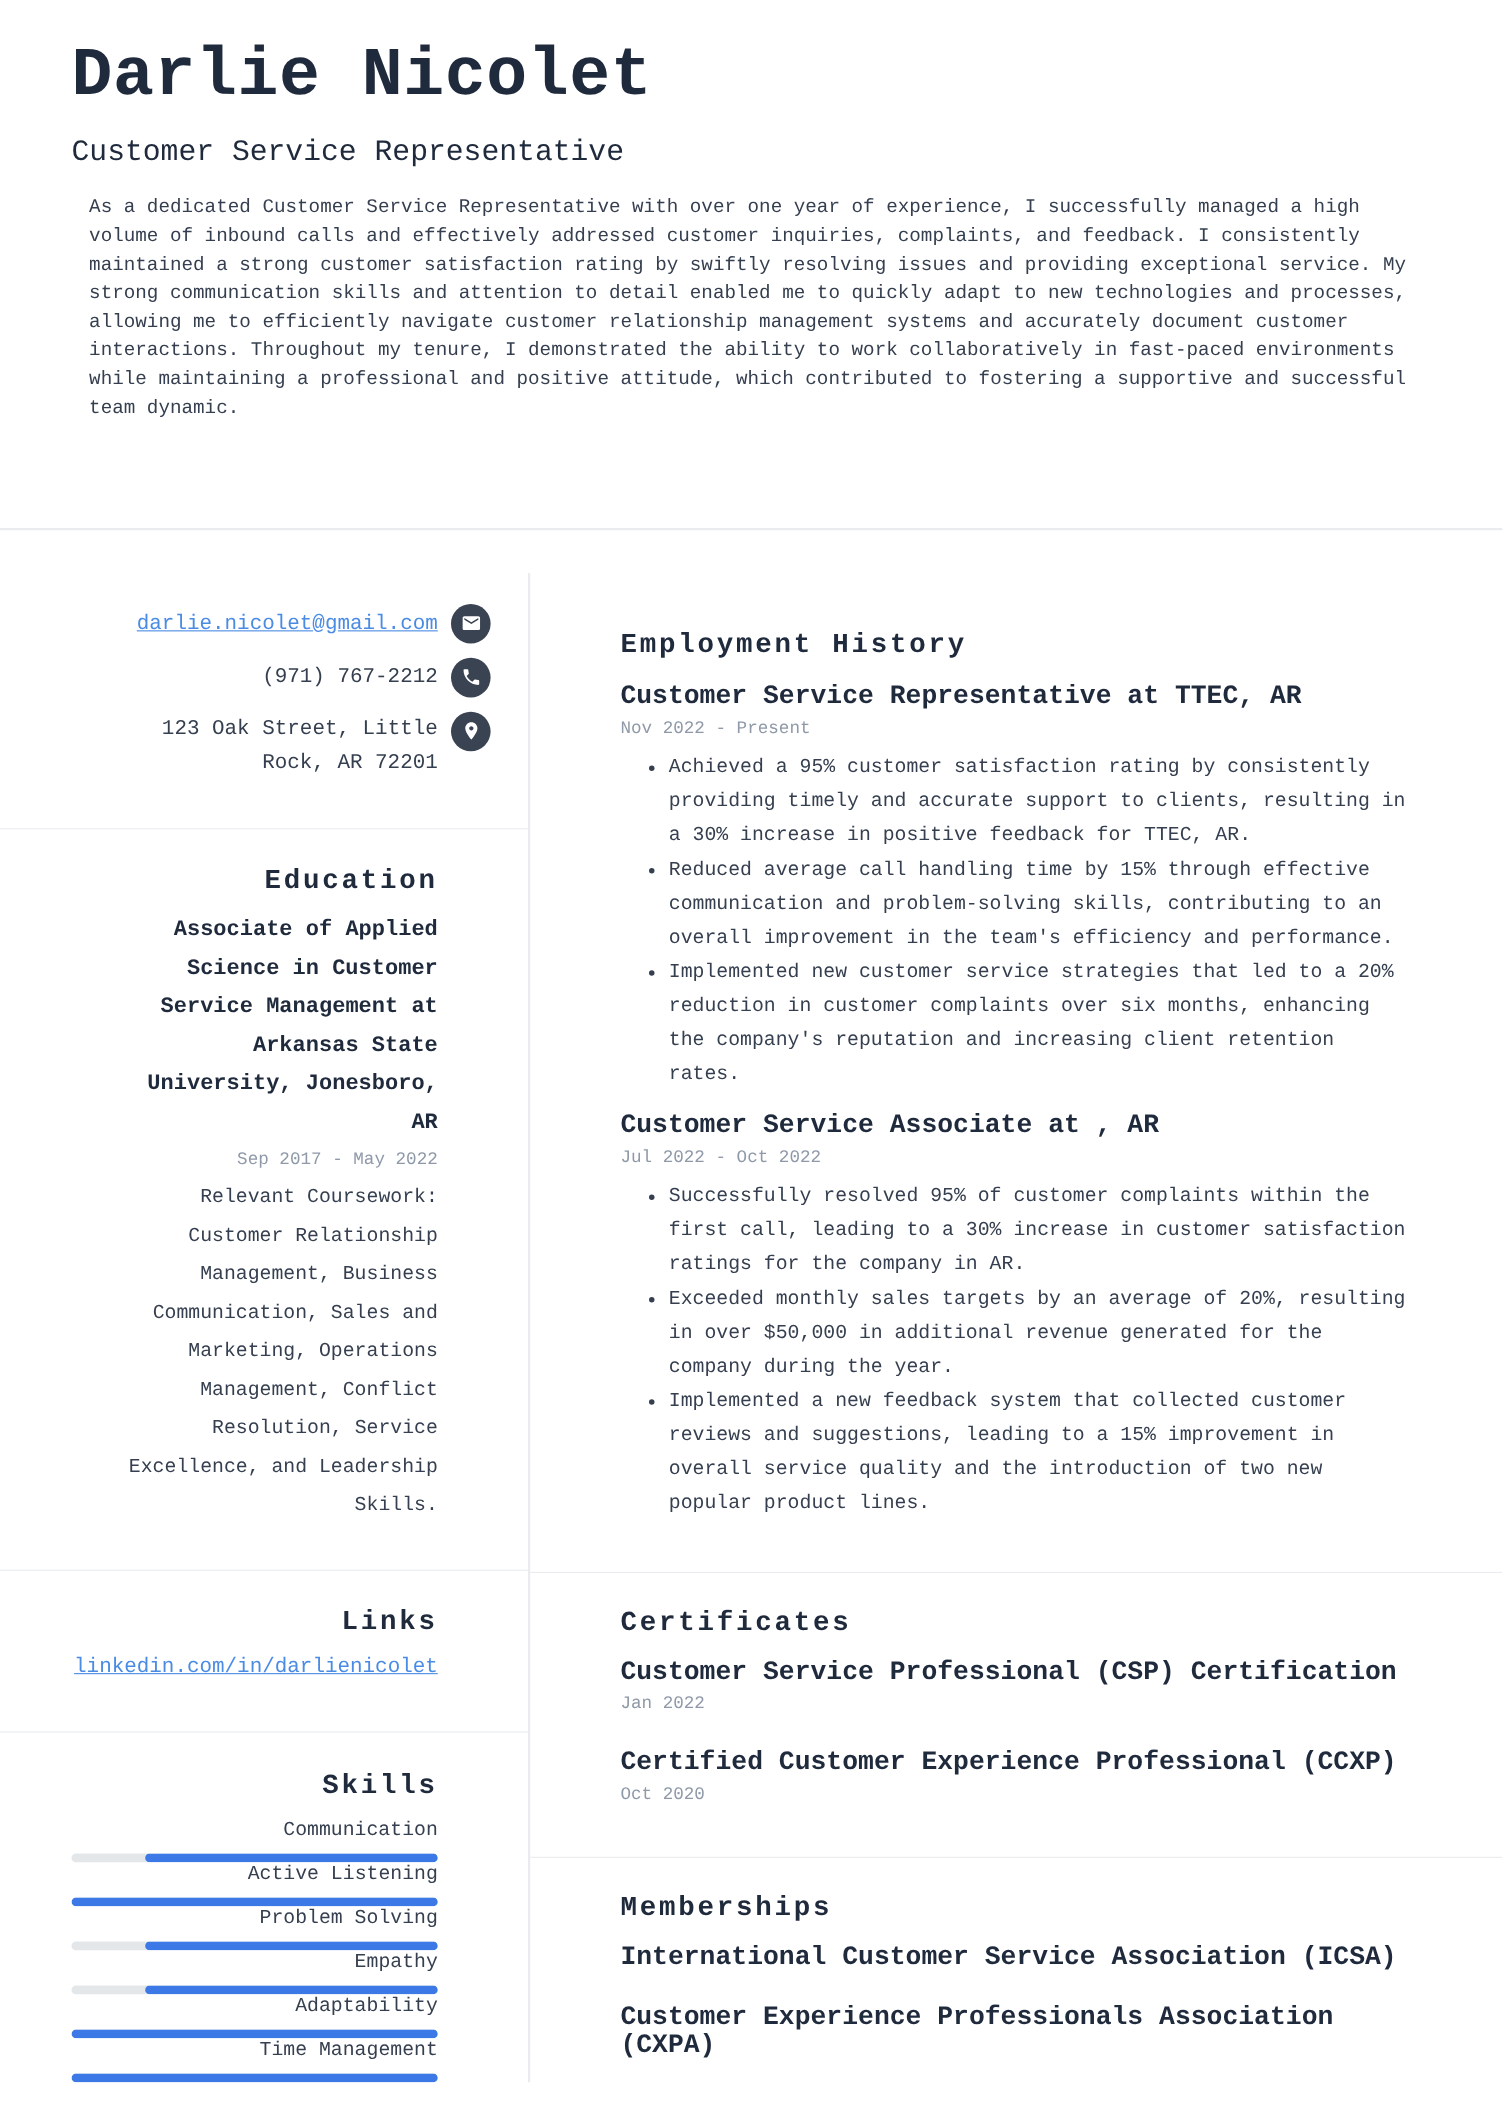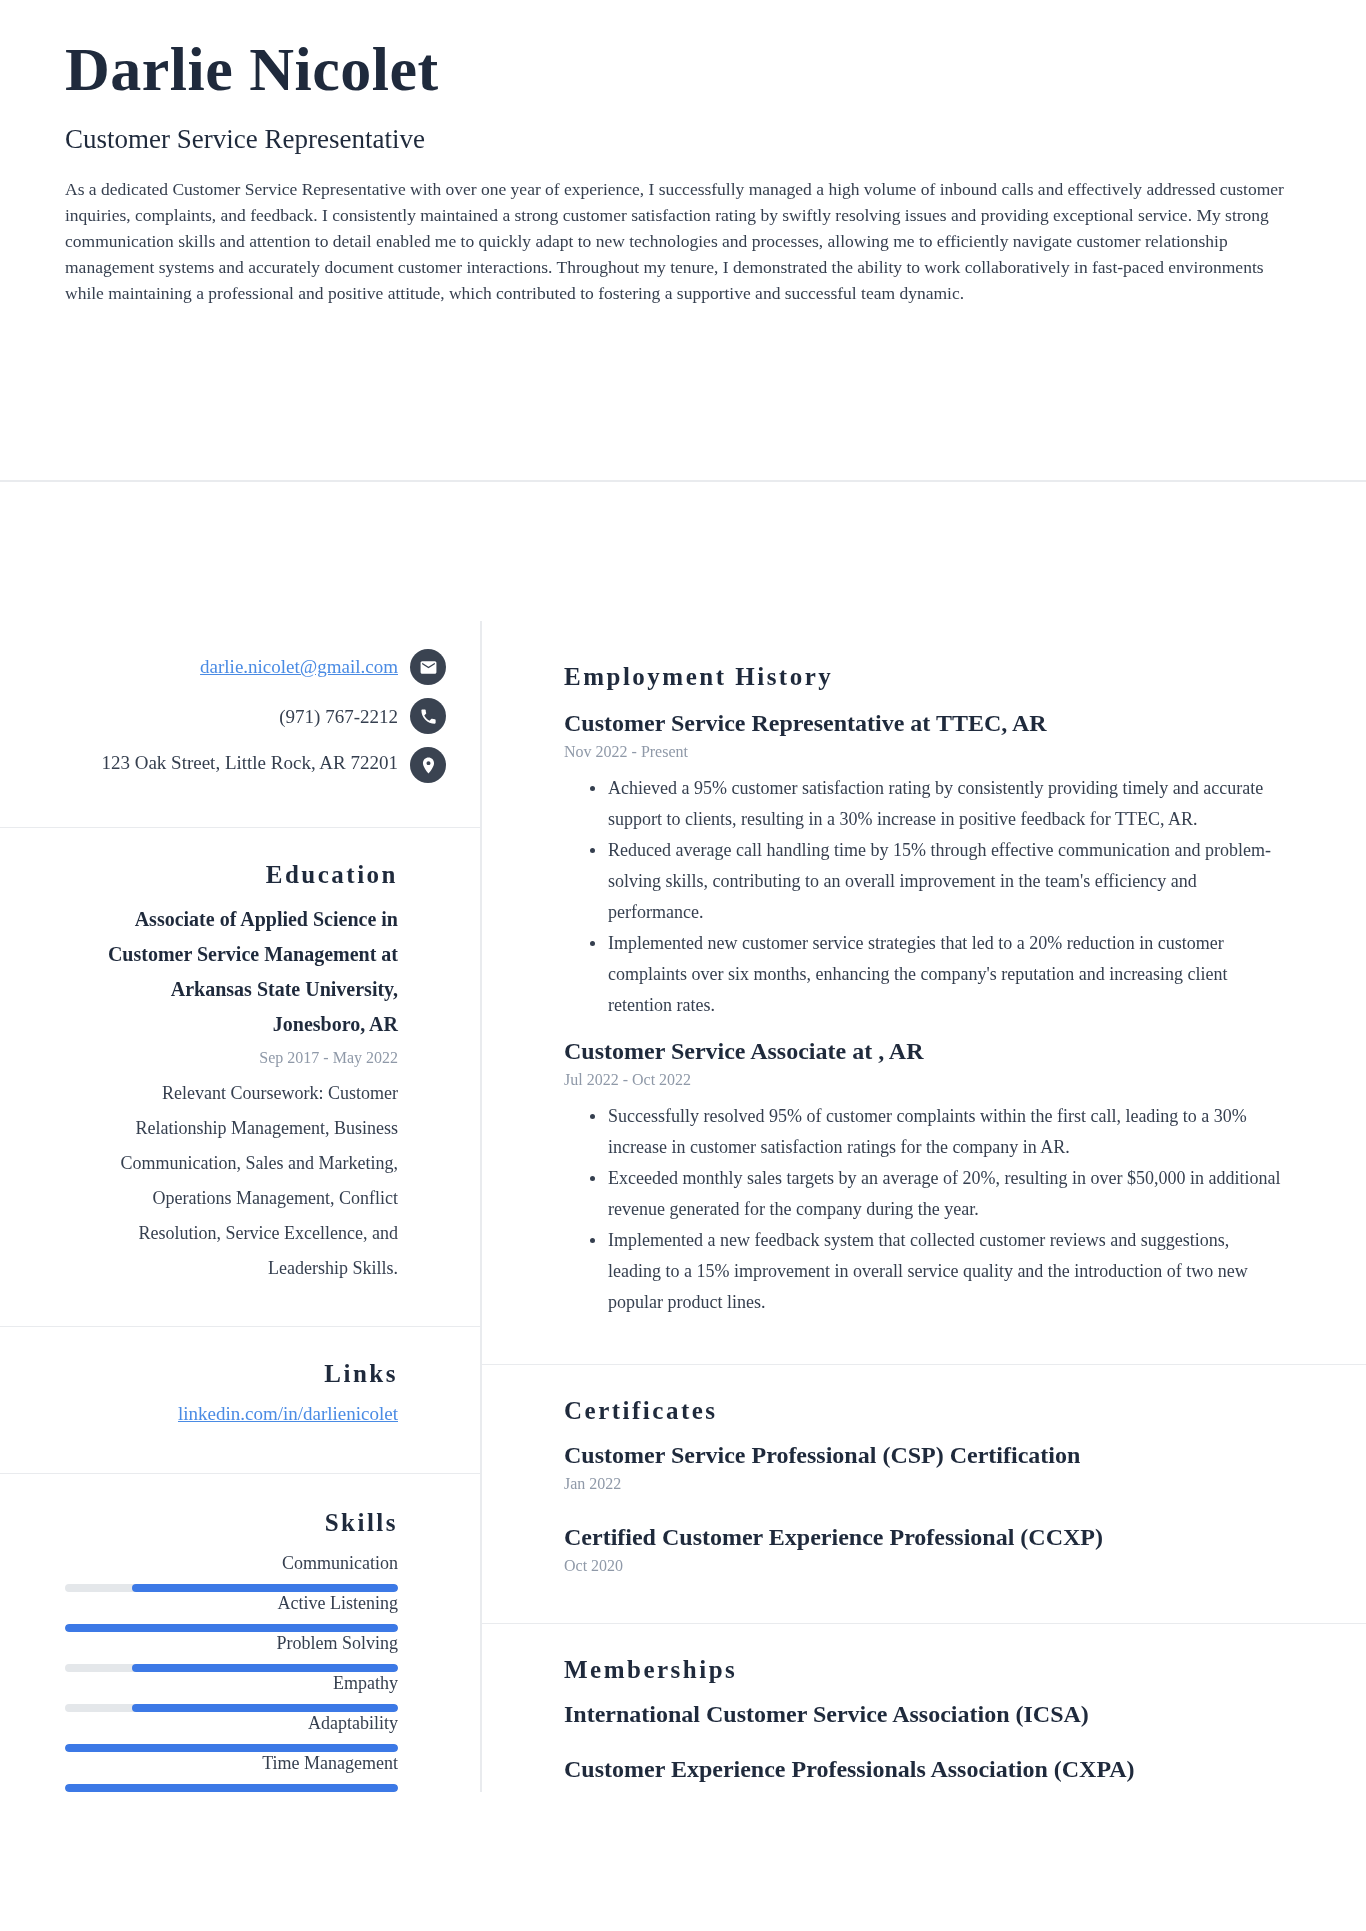--- a/index.html
+++ b/index.html
@@ -11,33 +11,33 @@
     --track:#e4e7ea;
     --divider:#e9ebee;
     --circle:#3a4351;
   }
   *{box-sizing:border-box;}
   html,body{margin:0;padding:0;background:#ffffff;}
   .page{
     position:relative;
     width:1366px;height:1931px;
     background:#ffffff;
-    font-family:Liberation Serif, serif;
+    font-family:Liberation Mono, monospace;
     color:var(--body);
     overflow:hidden;
   }
   
   .header{padding:34px 66px 0 65px;}
   .name{
     margin:0;font-size:62px;line-height:70px;font-weight:600;
     color:var(--heading);letter-spacing:.5px;
   }
   .subtitle{margin-top:18px;font-size:27px;line-height:34px;color:var(--heading);}
   .summary{
-    margin:20px 0 0;font-size:17.5px;line-height:26px;color:var(--body);
+    margin:20px 16px 0;font-size:17.5px;line-height:26px;color:var(--body);
     max-width:1240px;
   }
   
   .columns{
     position:absolute;left:0;top:480px;bottom:0;width:1366px;
     border-top:2px solid var(--divider);
     display:flex;align-items:center;
   }
   .sidebar{
     width:482px;min-width:482px;

